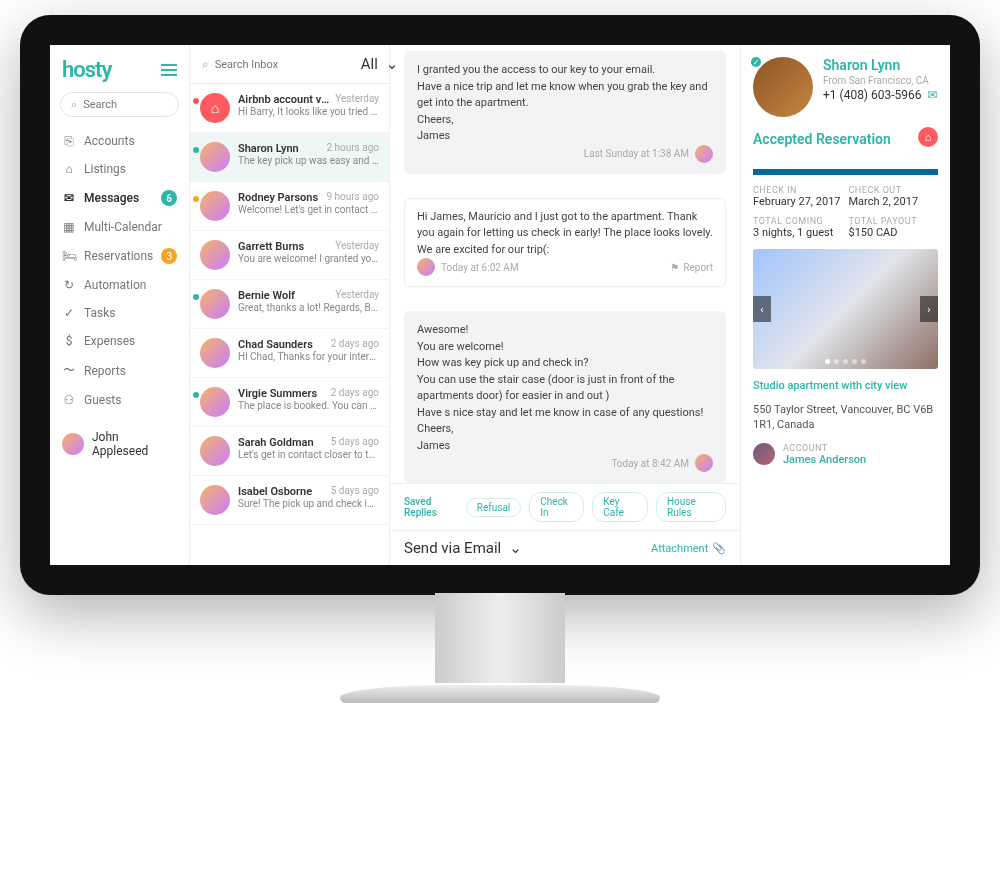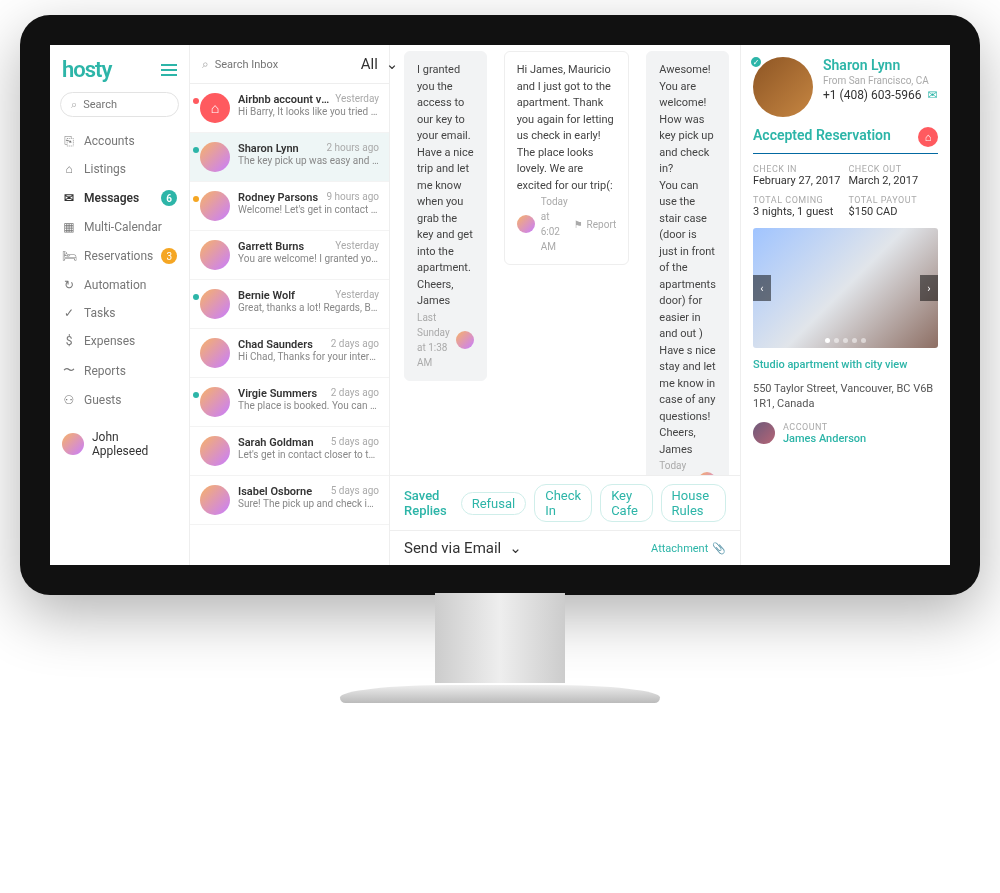--- a/index.html
+++ b/index.html
@@ -45,40 +45,40 @@
 .thread .avatar{width:30px;height:30px}
 .thread-icon{width:30px;height:30px;border-radius:50%;background:#ff5a5f;color:#fff;display:flex;align-items:center;justify-content:center;font-size:14px;flex:none}
 .tcol{flex:1;min-width:0}
 .trow1{display:flex;justify-content:space-between;gap:4px}
 .tname{font-weight:600;font-size:11px;white-space:nowrap;overflow:hidden;text-overflow:ellipsis}
 .ttime{font-size:10px;color:#aaa;white-space:nowrap}
 .tprev{font-size:10px;color:#888;white-space:nowrap;overflow:hidden;text-overflow:ellipsis}
 
 
 .convo{flex:1;display:flex;flex-direction:column;min-width:0}
-.msgs{flex:1;overflow:hidden;padding:6px 14px;display:flex;gap:17px}
+.msgs{flex:1;overflow:hidden;padding:6px 14px;display:flex;flex-direction:column;gap:24px}
 .bubble{background:#fff;border:1px solid #eee;border-radius:6px;padding:10px 12px;font-size:11px;line-height:1.5;color:#444}
 .bubble.sent{background:#f2f3f4;border-color:#f2f3f4}
 .meta{display:flex;align-items:center;gap:6px;font-size:10px;color:#aaa;}
 .meta.right{justify-content:flex-end}
 .meta .report{margin-left:auto;color:#aaa;display:flex;align-items:center;gap:4px}
-.chips{display:flex;gap:8px;align-items:center;padding:8px 14px;border-top:1px solid #eee;font-size:13px}
+.chips{display:flex;gap:8px;align-items:center;padding:8px 14px;border-top:1px solid #eee;font-size:10px}
 .chips .lbl{color:#2db5a8;font-weight:500}
 .chip{border:1px solid #cfeeea;color:#2db5a8;border-radius:12px;padding:3px 10px;cursor:pointer}
 .compose{display:flex;align-items:center;justify-content:space-between;padding:8px 14px;border-top:1px solid #eee;font-size:11px;color:#888}
 .attach{color:#2db5a8;display:flex;align-items:center;gap:4px;cursor:pointer}
 
 
 .details{width:210px;border-left:1px solid #eee;padding:12px;display:flex;flex-direction:column;gap:10px;overflow:hidden}
 .guest{display:flex;gap:10px;align-items:flex-start}
 .guest .info{flex:1}
 .gname{color:#2db5a8;font-weight:600;font-size:14px}
 .gfrom{color:#aaa;font-size:10px;margin:2px 0}
 .gphone{font-size:12px;display:flex;align-items:flex-end;gap:6px}
-.res-head{display:flex;align-items:flex-start;justify-content:space-between;color:#2db5a8;font-weight:600;font-size:14px;border-bottom:1px solid #0369a1;padding-bottom:6px}
+.res-head{display:flex;align-items:flex-end;justify-content:space-between;color:#2db5a8;font-weight:600;font-size:14px;border-bottom:6px solid #0369a1;padding-bottom:22px}
 .airbnb-badge{width:20px;height:20px;border-radius:50%;background:#ff5a5f;color:#fff;font-size:11px;display:flex;align-items:center;justify-content:center}
 .grid2{display:grid;grid-template-columns:1fr 1fr;gap:8px 6px;font-size:11px}
 .klabel{font-size:9px;letter-spacing:.5px;color:#aaa;text-transform:uppercase}
 .photo{height:120px;background:linear-gradient(135deg,#a0c4ff 0%,#e1e5ea 50%,#8d6e63 100%);border-radius:3px;position:relative;display:flex;align-items:center;justify-content:space-between}
 .photo .arrow{background:rgba(0,0,0,.5);color:#fff;width:18px;height:26px;display:flex;align-items:center;justify-content:center;cursor:pointer;font-size:11px}
 .dots{position:absolute;bottom:5px;left:0;right:0;display:flex;justify-content:center;gap:4px}
 .dots span{width:5px;height:5px;border-radius:50%;background:rgba(255,255,255,.5)}
 .dots span.on{background:#fff}
 .ltitle{color:#2db5a8;font-size:11px;font-weight:500}
 .laddr{font-size:11px;color:#555;line-height:1.4}

